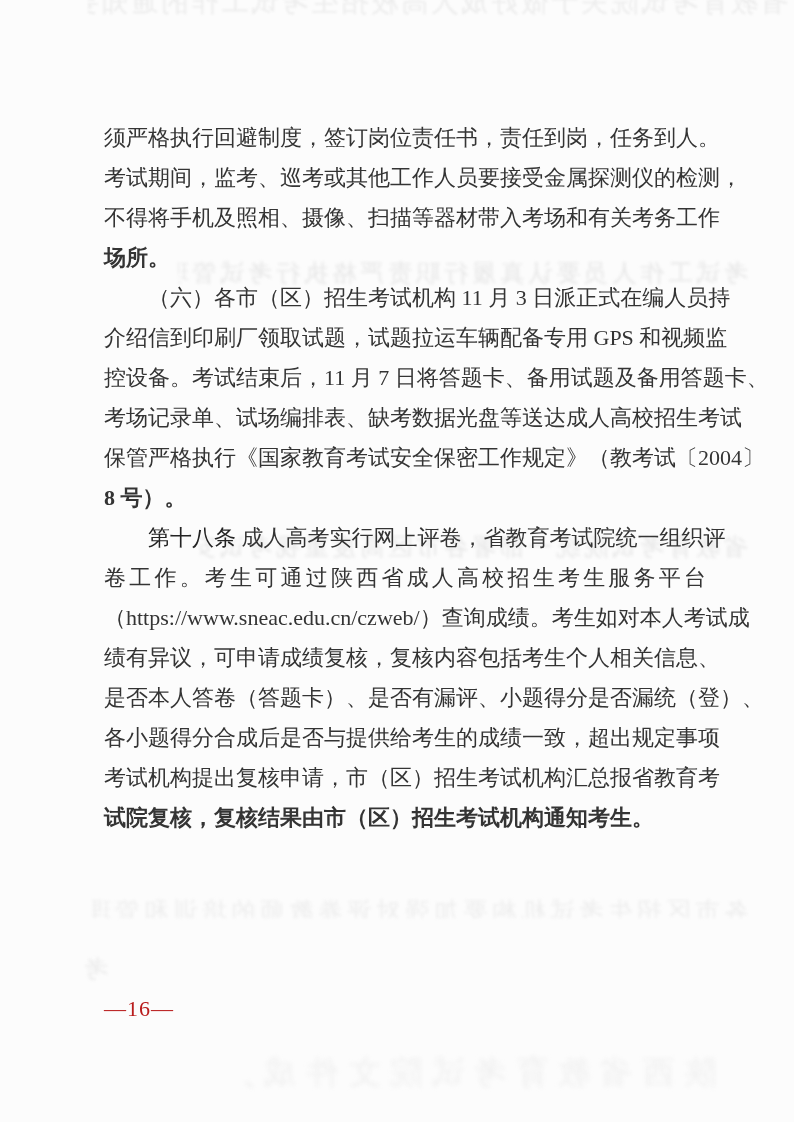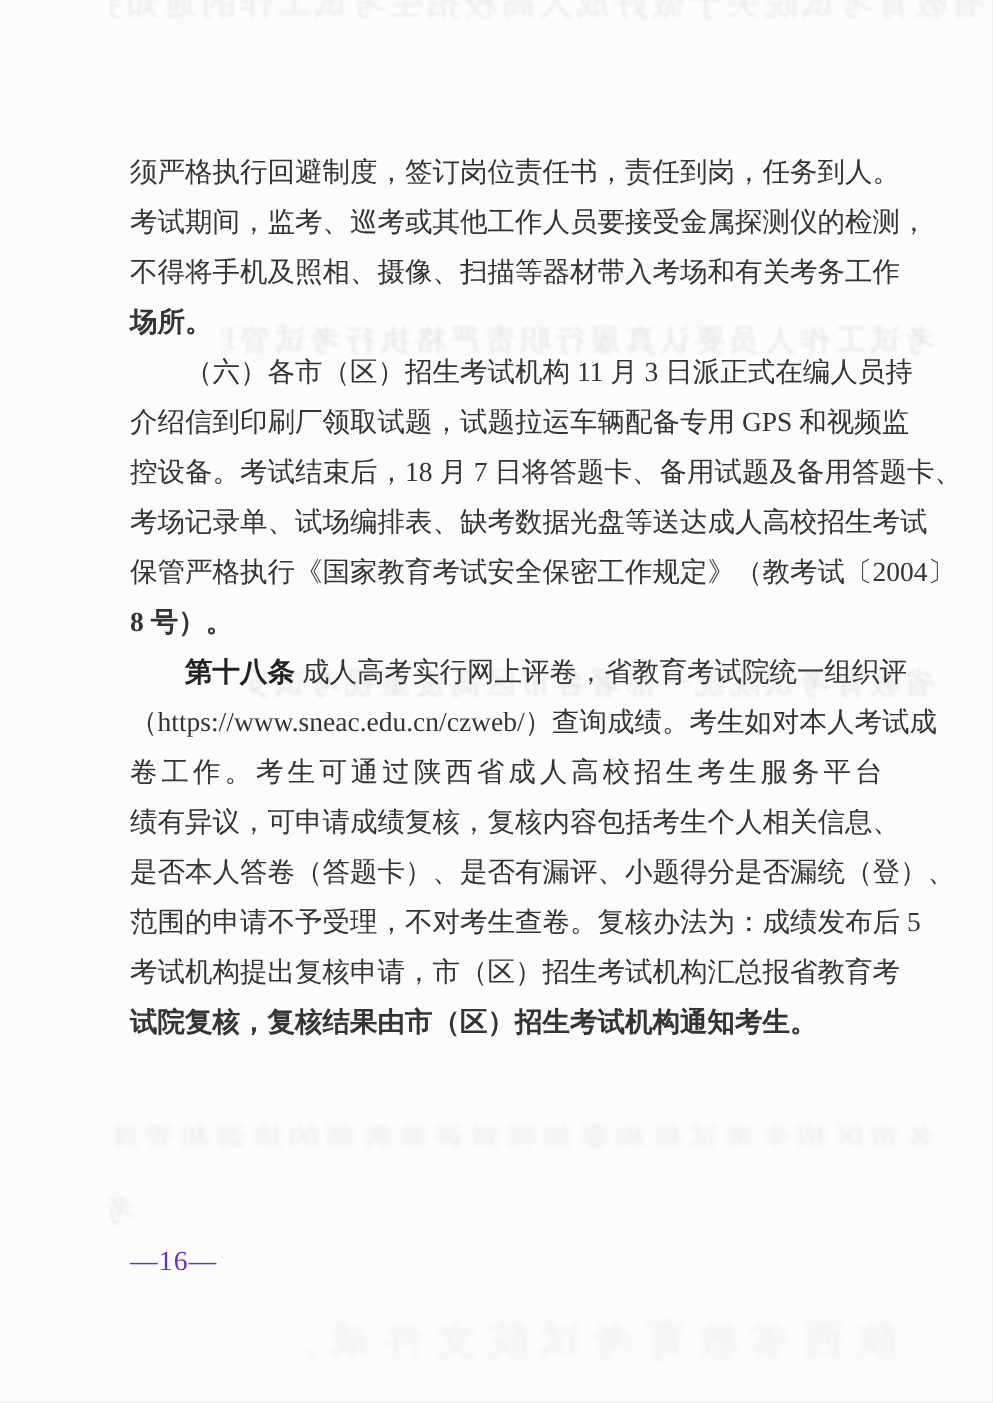--- a/index.html
+++ b/index.html
@@ -23,26 +23,26 @@
     line-height:40px;
     font-size:22px;
     color:#343434;
     text-align:justify;
     text-align-last:justify;
     white-space:nowrap;
     overflow:visible;
   }
   .ln.end { text-align-last:left; white-space:normal;font-weight:bold; }
   .ln.ind { text-indent:44px; }
-  .term { font-weight:bold; color:#232323; }
+  .term { font-weight:normal; color:#232323; }
   .pagenum {
     position:absolute;
     left:104px; top:996px;
     font-size:22px;
-    color:#6d28d9;
+    color:#b91c1c;
     letter-spacing:1px;
     z-index:2;
   }
   
   .bleed {
     position:absolute;
     z-index:1;
     color:#e7e7e7;
     filter:blur(1.4px);
     font-size:24px;
@@ -79,31 +79,31 @@
 
   <div class="textblock">
 
     <div class="ln">须严格执行回避制度，签订岗位责任书，责任到岗，任务到人。</div>
     <div class="ln">考试期间，监考、巡考或其他工作人员要接受金属探测仪的检测，</div>
     <div class="ln">不得将手机及照相、摄像、扫描等器材带入考场和有关考务工作</div>
     <div class="ln end">场所。</div>
 
     <div class="ln ind">（六）各市（区）招生考试机构 11 月 3 日派正式在编人员持</div>
     <div class="ln">介绍信到印刷厂领取试题，试题拉运车辆配备专用 GPS 和视频监</div>
-    <div class="ln">控设备。考试结束后，18 月 7 日将答题卡、备用试题及备用答题卡、</div>
+    <div class="ln">控设备。考试结束后，11 月 7 日将答题卡、备用试题及备用答题卡、</div>
     <div class="ln">考场记录单、试场编排表、缺考数据光盘等送达成人高校招生考试</div>
     <div class="ln">保管严格执行《国家教育考试安全保密工作规定》（教考试〔2004〕</div>
     <div class="ln end">8 号）。</div>
 
     <div class="ln ind"><span class="term">第十八条</span> <span>成人高考实行网上评卷，省教育考试院统一组织评</span></div>
+    <div class="ln">卷工作。考生可通过陕西省成人高校招生考生服务平台</div>
     <div class="ln">（https://www.sneac.edu.cn/czweb/）查询成绩。考生如对本人考试成</div>
-    <div class="ln">卷工作。考生可通过陕西省成人高校招生考生服务平台</div>
     <div class="ln">绩有异议，可申请成绩复核，复核内容包括考生个人相关信息、</div>
     <div class="ln">是否本人答卷（答题卡）、是否有漏评、小题得分是否漏统（登）、</div>
-    <div class="ln">范围的申请不予受理，不对考生查卷。复核办法为：成绩发布后 5</div>
+    <div class="ln">各小题得分合成后是否与提供给考生的成绩一致，超出规定事项</div>
     <div class="ln">考试机构提出复核申请，市（区）招生考试机构汇总报省教育考</div>
     <div class="ln end">试院复核，复核结果由市（区）招生考试机构通知考生。</div>
 
 
   </div>
 
   <div class="pagenum">—16—</div>
 
 </div>
 

